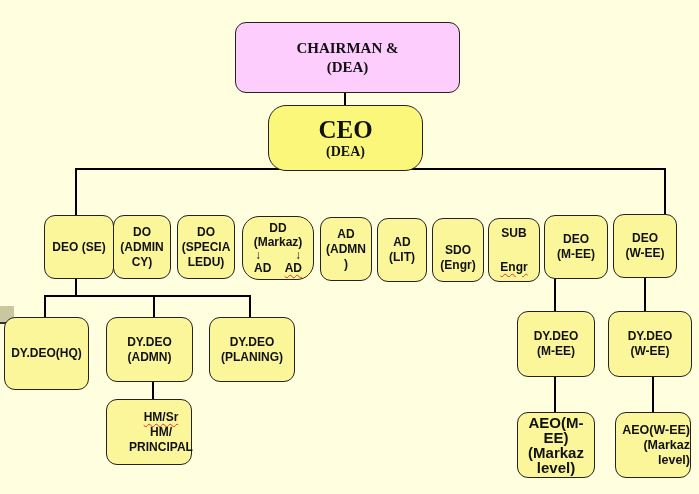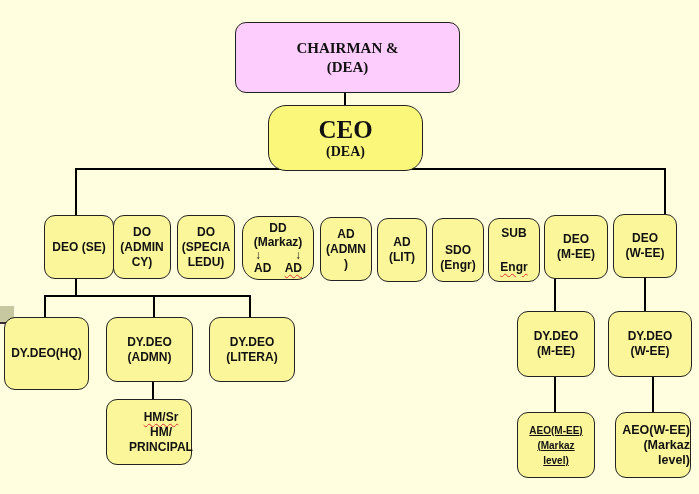--- a/index.html
+++ b/index.html
@@ -74,21 +74,21 @@
 </div>
 <div class="box" style="left:320px;top:217px;width:52px;height:64px;">
   <span>AD</span>
   <span>(ADMN</span>
   <span>)</span>
 </div>
 <div class="box" style="left:377px;top:218px;width:50px;height:64px;">
   <span>AD</span>
   <span>(LIT)</span>
 </div>
-<div class="box" style="left:432px;top:218px;width:52px;height:64px;justify-content:flex-start;padding-top:24px;">
+<div class="box" style="left:432px;top:218px;width:52px;height:64px;justify-content:center;padding-top:16px;">
   <span>SDO</span>
   <span>(Engr)</span>
 </div>
 <div class="box" style="left:488px;top:218px;width:52px;height:64px;gap:19px;">
   <span>SUB</span>
   <span class="squiggle">Engr</span>
 </div>
 <div class="box" style="left:544px;top:215px;width:64px;height:64px;">
   <span>DEO</span>
   <span>(M-EE)</span>
@@ -100,36 +100,36 @@
 
 <div class="box" style="left:4px;top:317px;width:85px;height:73px;">
   <span>DY.DEO(HQ)</span>
 </div>
 <div class="box" style="left:106px;top:317px;width:87px;height:65px;">
   <span>DY.DEO</span>
   <span>(ADMN)</span>
 </div>
 <div class="box" style="left:209px;top:317px;width:86px;height:65px;">
   <span>DY.DEO</span>
-  <span>(LITERA)</span>
+  <span>(PLANING)</span>
 </div>
 <div class="box" style="left:517px;top:311px;width:78px;height:66px;">
   <span>DY.DEO</span>
   <span>(M-EE)</span>
 </div>
 <div class="box" style="left:608px;top:311px;width:84px;height:66px;">
   <span>DY.DEO</span>
   <span>(W-EE)</span>
 </div>
 
 <div class="box" style="left:106px;top:399px;width:86px;height:66px;padding-left:24px;">
   <span><span class="squiggle">HM/Sr</span> HM/</span>
   <span>PRINCIPAL</span>
 </div>
-<div class="box" style="left:517px;top:412px;width:78px;height:66px;font-size:10px;text-decoration:underline;">
+<div class="box" style="left:517px;top:412px;width:78px;height:66px;font-size:15px;">
   <span>AEO(M-EE)</span>
   <span>(Markaz</span>
   <span>level)</span>
 </div>
 <div class="box" style="left:615px;top:412px;width:76px;height:66px;font-size:12.5px;align-items:flex-end;">
   <span>AEO(W-EE)</span>
   <span>(Markaz</span>
   <span>level)</span>
 </div>
 

